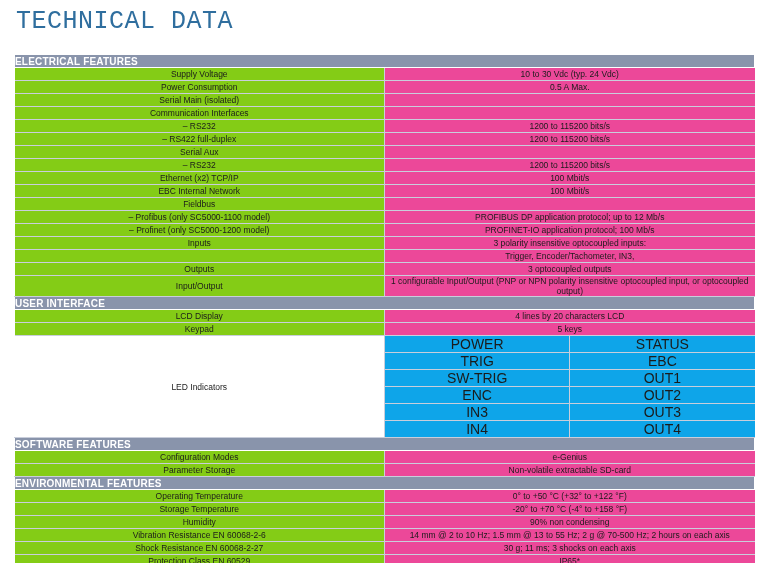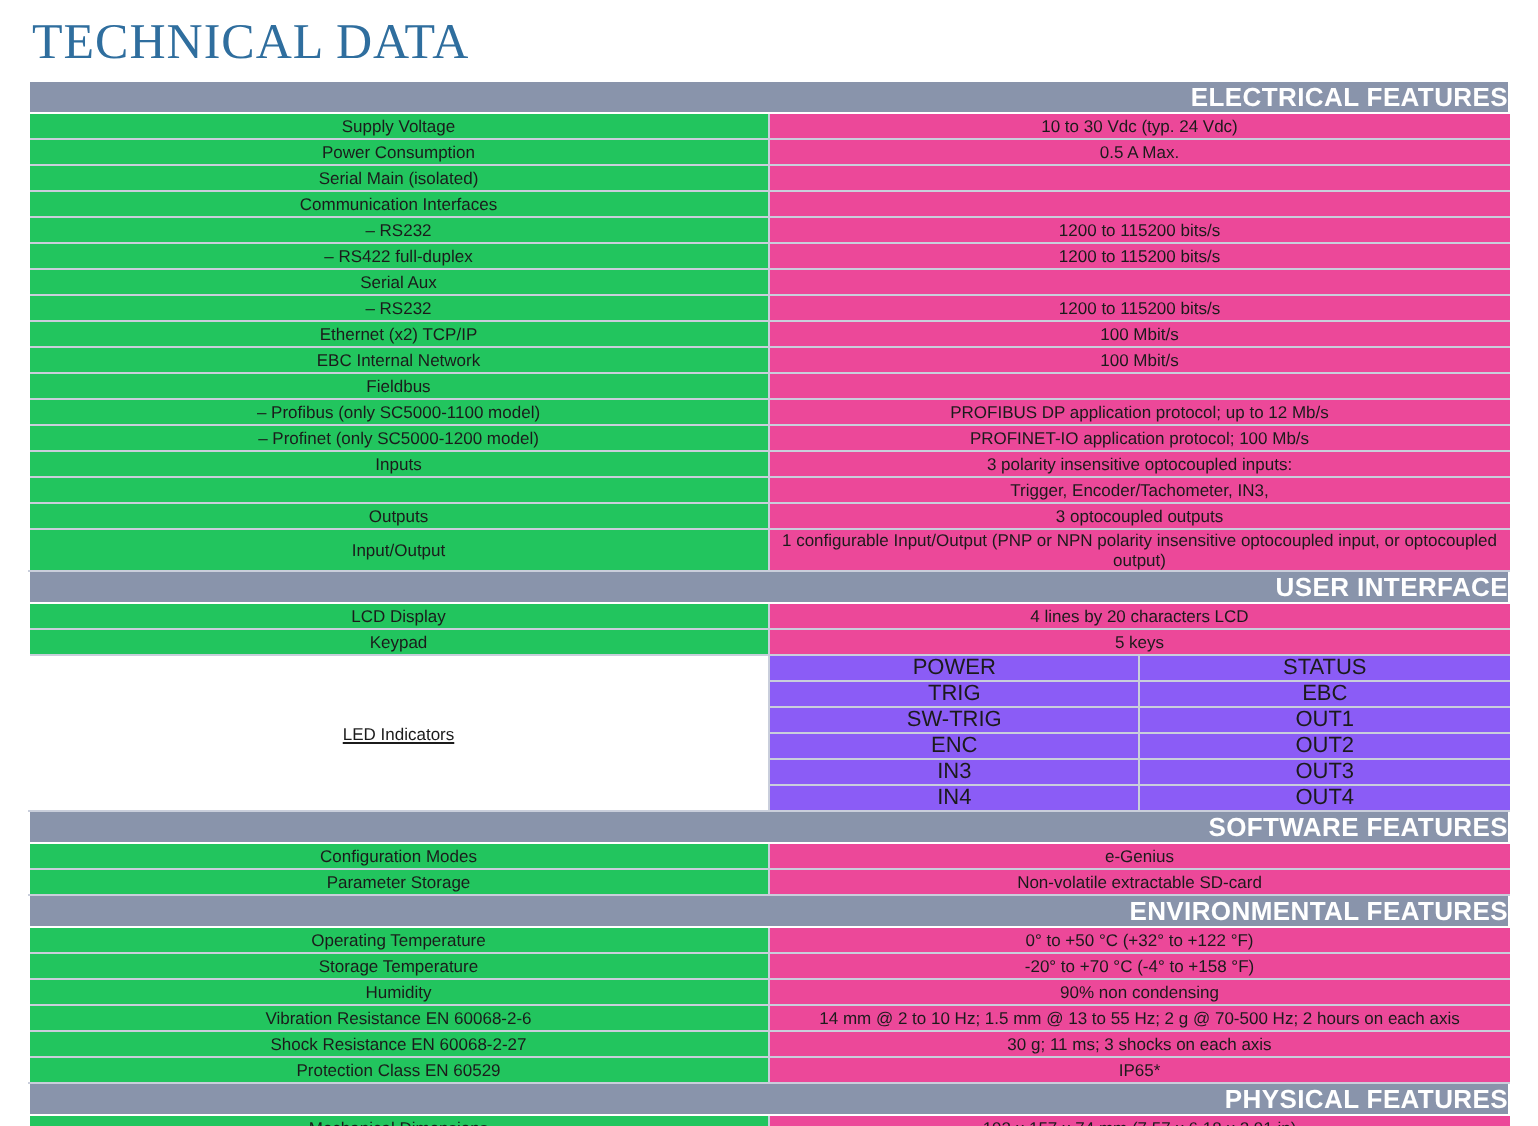--- a/index.html
+++ b/index.html
@@ -16,87 +16,86 @@
     overflow: hidden;
   }
   .page {
     position: relative;
     width: 769px;
     height: 563px;
     box-sizing: border-box;
     padding: 0 14px;
   }
   .page-title {
-    font-family: Liberation Serif, serif;
+    font-family: Liberation Mono, monospace;
     font-size: 25px;
     font-weight: 400;
     color: #2f6e9e;
     letter-spacing: 0.5px;
-    margin: 8px 0 4px 2px;
+    margin: 8px 0 18px 2px;
     line-height: 28px;
   }
   table.spec {
     width: 741px;
     border-collapse: collapse;
     table-layout: fixed;
   }
   table.spec td {
     padding: 0;
     vertical-align: middle;
   }
   .section-row td {
     background: #8994ab;
     color: #ffffff;
     font-weight: bold;
-    font-size: 13px;
-    text-align: right;
+    font-size: 10px;
+    text-align: left;
     height: 12px;
     letter-spacing: 0.2px;
     border: 1px solid #ffffff;
   }
   .label-cell {
     width: 285px;
     text-align: center;
     height: 12px;
     font-size: 8.5px;
     color: #1b1b1b;
-    background: #22c55e;
+    background: #84cc16;
     border-bottom: 1px solid #c9cedb;
   }
   .value-cell {
     text-align: center;
     height: 12px;
     font-size: 8.5px;
     color: #1b1b1b;
     background: #ec4899;
     border-bottom: 1px solid #c9cedb;
     border-left: 1px solid #c9cedb;
   }
   .value-cell.empty {
     border-left: 1px solid #c9cedb;
   }
   .led-label {
     width: 285px;
     text-align: center;
     font-size: 8.5px;
     border-bottom: 1px solid #c9cedb;
-    text-decoration: underline;
   }
   table.led {
     width: 100%;
     border-collapse: collapse;
     table-layout: fixed;
   }
   table.led td {
     text-align: center;
-    font-size: 11px;
-    height: 12px;
-    border-bottom: 1px solid #c9cedb;
-    border-left: 1px solid #c9cedb;
-    background: #8b5cf6;
+    font-size: 14px;
+    height: 12px;
+    border-bottom: 1px solid #c9cedb;
+    border-left: 1px solid #c9cedb;
+    background: #0ea5e9;
   }
   table.led td:first-child {
     border-left: none;
   }
   table.led tr:last-child td {
     border-bottom: none;
   }
   .led-wrap {
     padding: 0;
     border-left: 1px solid #c9cedb;

